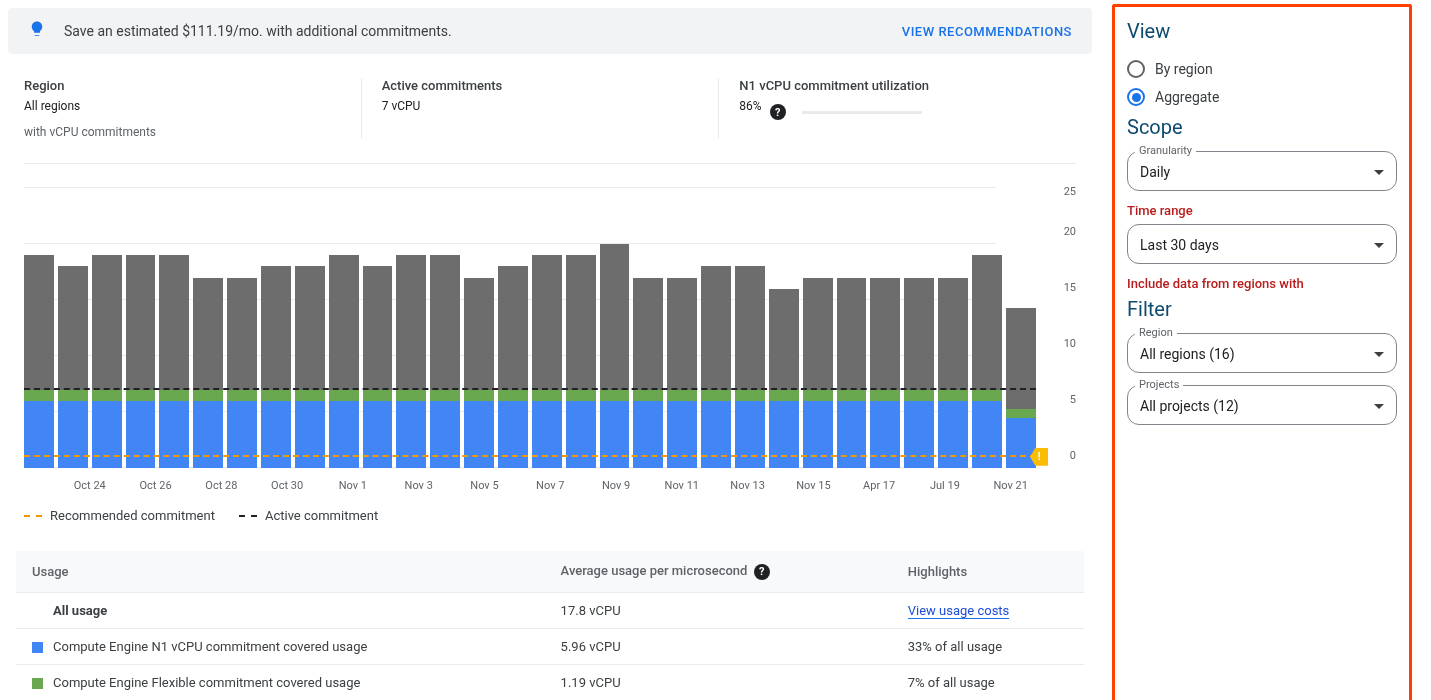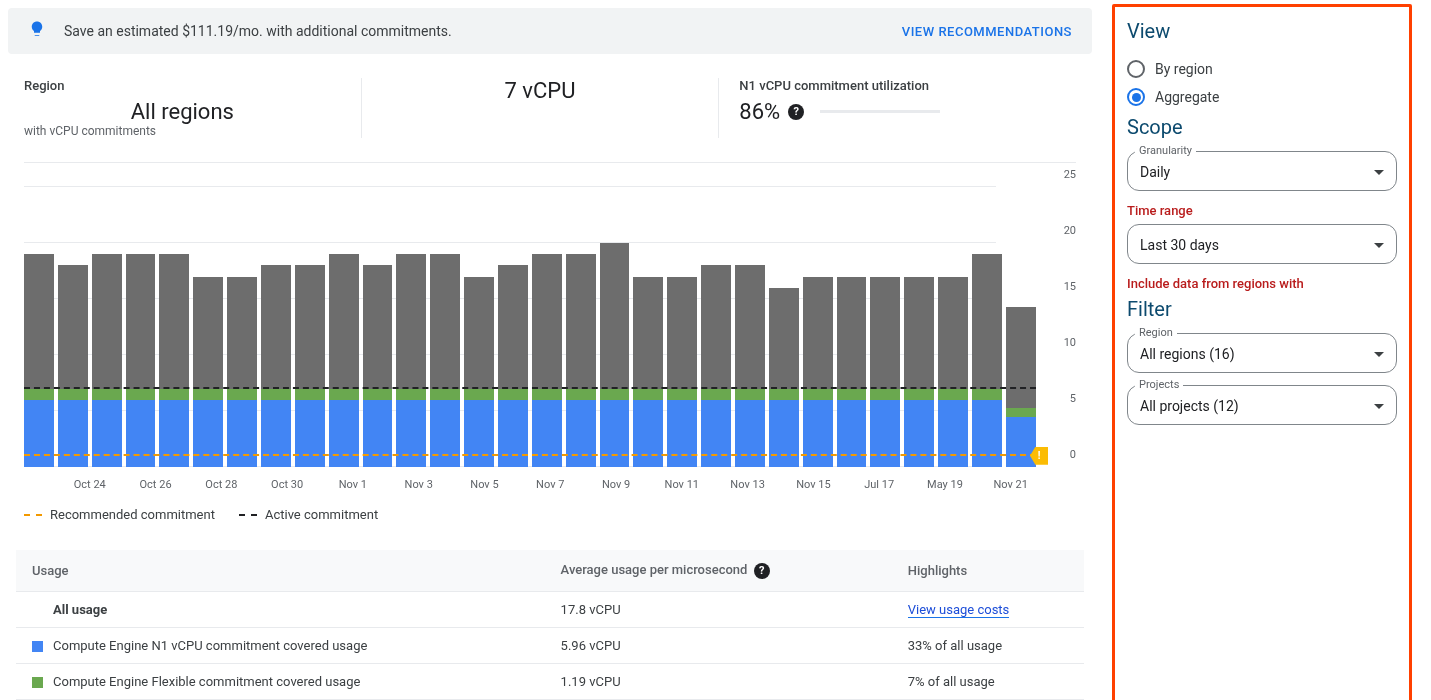--- a/index.html
+++ b/index.html
@@ -14,21 +14,21 @@
 .banner-text { color: #3c4043; font-size: 14px; flex: 1; }
 .banner-link { color: #1a73e8; font-size: 13px; font-weight: 500; letter-spacing: 0.5px; cursor: pointer; }
 
 
 .stats { display: flex; padding: 6px 16px 24px 16px; }
 .stat { flex: 1; border-right: 1px solid #e8eaed; padding-right: 20px; }
 .stat:first-child { padding-left: 0; }
 .stat + .stat { padding-left: 20px; }
 .stat:last-child { border-right: none; }
 .stat-label { font-size: 13px; font-weight: 500; color: #3c4043; margin-bottom: 6px; }
-.stat-value { font-size: 22px; color: #202124; margin-bottom: 0; text-align: center; }
+.stat-value { font-size: 12px; color: #202124; margin-bottom: 12px; }
 .stat-sub { font-size: 12px; color: #5f6368; }
 .util-row { display: flex; align-items: center; gap: 8px; }
 .help-icon { display: inline-flex; width: 16px; height: 16px; background: #202124; color: #fff; border-radius: 50%; align-items: center; justify-content: center; font-size: 11px; font-weight: bold; }
 .util-bar { width: 120px; height: 3px; background: #e8eaed; margin-left: 8px; }
 .util-fill { height: 100%; background: #1a73e8; }
 
 
 .chart-wrap { border-top: 1px solid #e8eaed; padding-top: 24px; margin: 0 16px; }
 .chart-area { position: relative; height: 304px; }
 .y-axis { position: absolute; right: 0; top: 0; bottom: 24px; width: 40px; }
@@ -92,20 +92,21 @@
       <span class="banner-link">VIEW RECOMMENDATIONS</span>
     </div>
 
     <div class="stats">
       <div class="stat">
         <div class="stat-label">Region</div>
         <div class="stat-value">All regions</div>
         <div class="stat-sub">with vCPU commitments</div>
       </div>
       <div class="stat">
+        <div class="stat-label">Active commitments</div>
         <div class="stat-value">7 vCPU</div>
       </div>
       <div class="stat">
         <div class="stat-label">N1 vCPU commitment utilization</div>
         <div class="util-row">
           <span class="stat-value">86%</span>
           <span class="help-icon">?</span>
           <span class="util-bar"><span class="util-fill" id="utilFill" style="width: 86%;"></span></span>
         </div>
       </div>
@@ -275,38 +276,38 @@
             <div class="dash-line dash-black" style="bottom: 78.4px;"></div>
             <div class="dash-line dash-orange" style="bottom: 11.2px;"></div>
             <div class="warn-marker" style="bottom: 2.2px;">!</div>
           </div>
         <div class="y-axis" id="yaxis">
             <div class="y-tick" style="bottom: 0px;">0</div>
             <div class="y-tick" style="bottom: 56px;">5</div>
             <div class="y-tick" style="bottom: 112px;">10</div>
             <div class="y-tick" style="bottom: 168px;">15</div>
             <div class="y-tick" style="bottom: 224px;">20</div>
-            <div class="y-tick" style="bottom: 280px;">25</div>
+            <div class="y-tick" style="bottom: 264px;">25</div>
           </div>
         <div class="x-axis" id="xaxis">
             <div class="x-spacer"></div>
             <div class="x-tick">Oct 24</div>
             <div class="x-tick">Oct 26</div>
             <div class="x-tick">Oct 28</div>
             <div class="x-tick">Oct 30</div>
             <div class="x-tick">Nov 1</div>
             <div class="x-tick">Nov 3</div>
             <div class="x-tick">Nov 5</div>
             <div class="x-tick">Nov 7</div>
             <div class="x-tick">Nov 9</div>
             <div class="x-tick">Nov 11</div>
             <div class="x-tick">Nov 13</div>
             <div class="x-tick">Nov 15</div>
-            <div class="x-tick">Jul 17</div>
-            <div class="x-tick">May 19</div>
+            <div class="x-tick">Apr 17</div>
+            <div class="x-tick">Jul 19</div>
             <div class="x-tick">Nov 21</div>
           </div>
       </div>
       <div class="chart-legend">
         <div class="leg-item">
           <span class="leg-dash" style="border-color:#f29900"></span>
           <span>Recommended commitment</span>
         </div>
         <div class="leg-item">
           <span class="leg-dash" style="border-color:#202124"></span>

